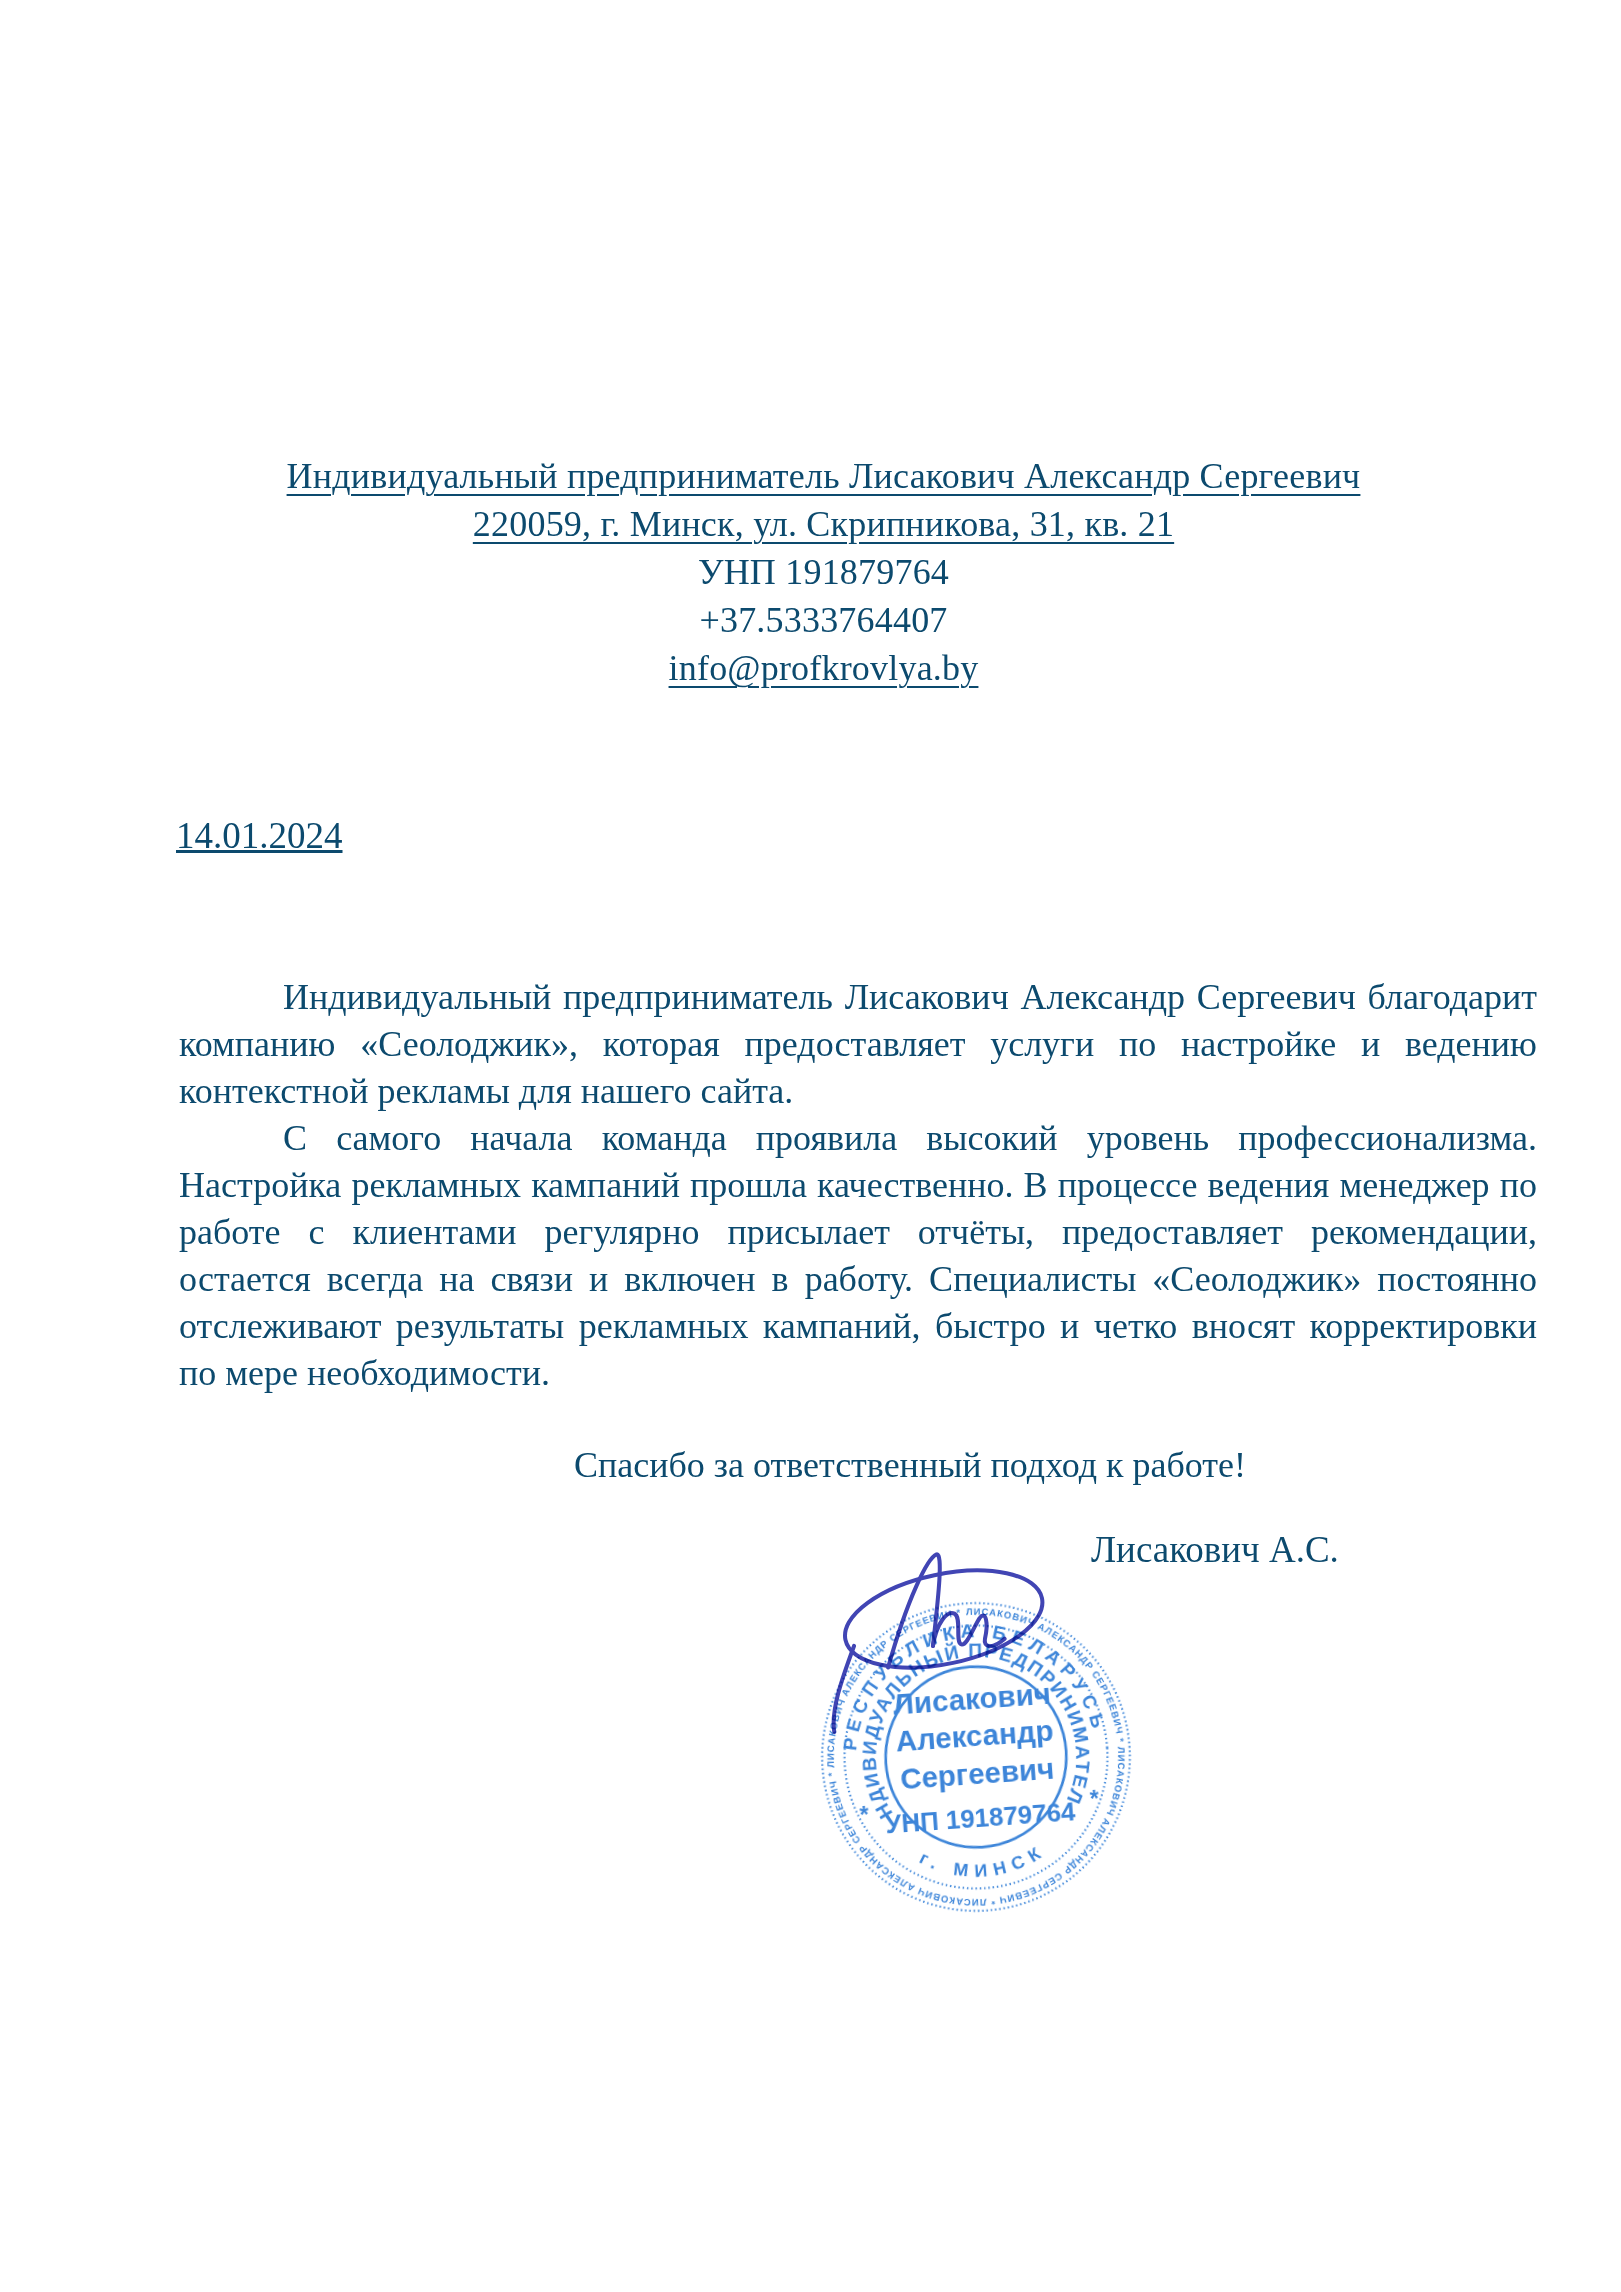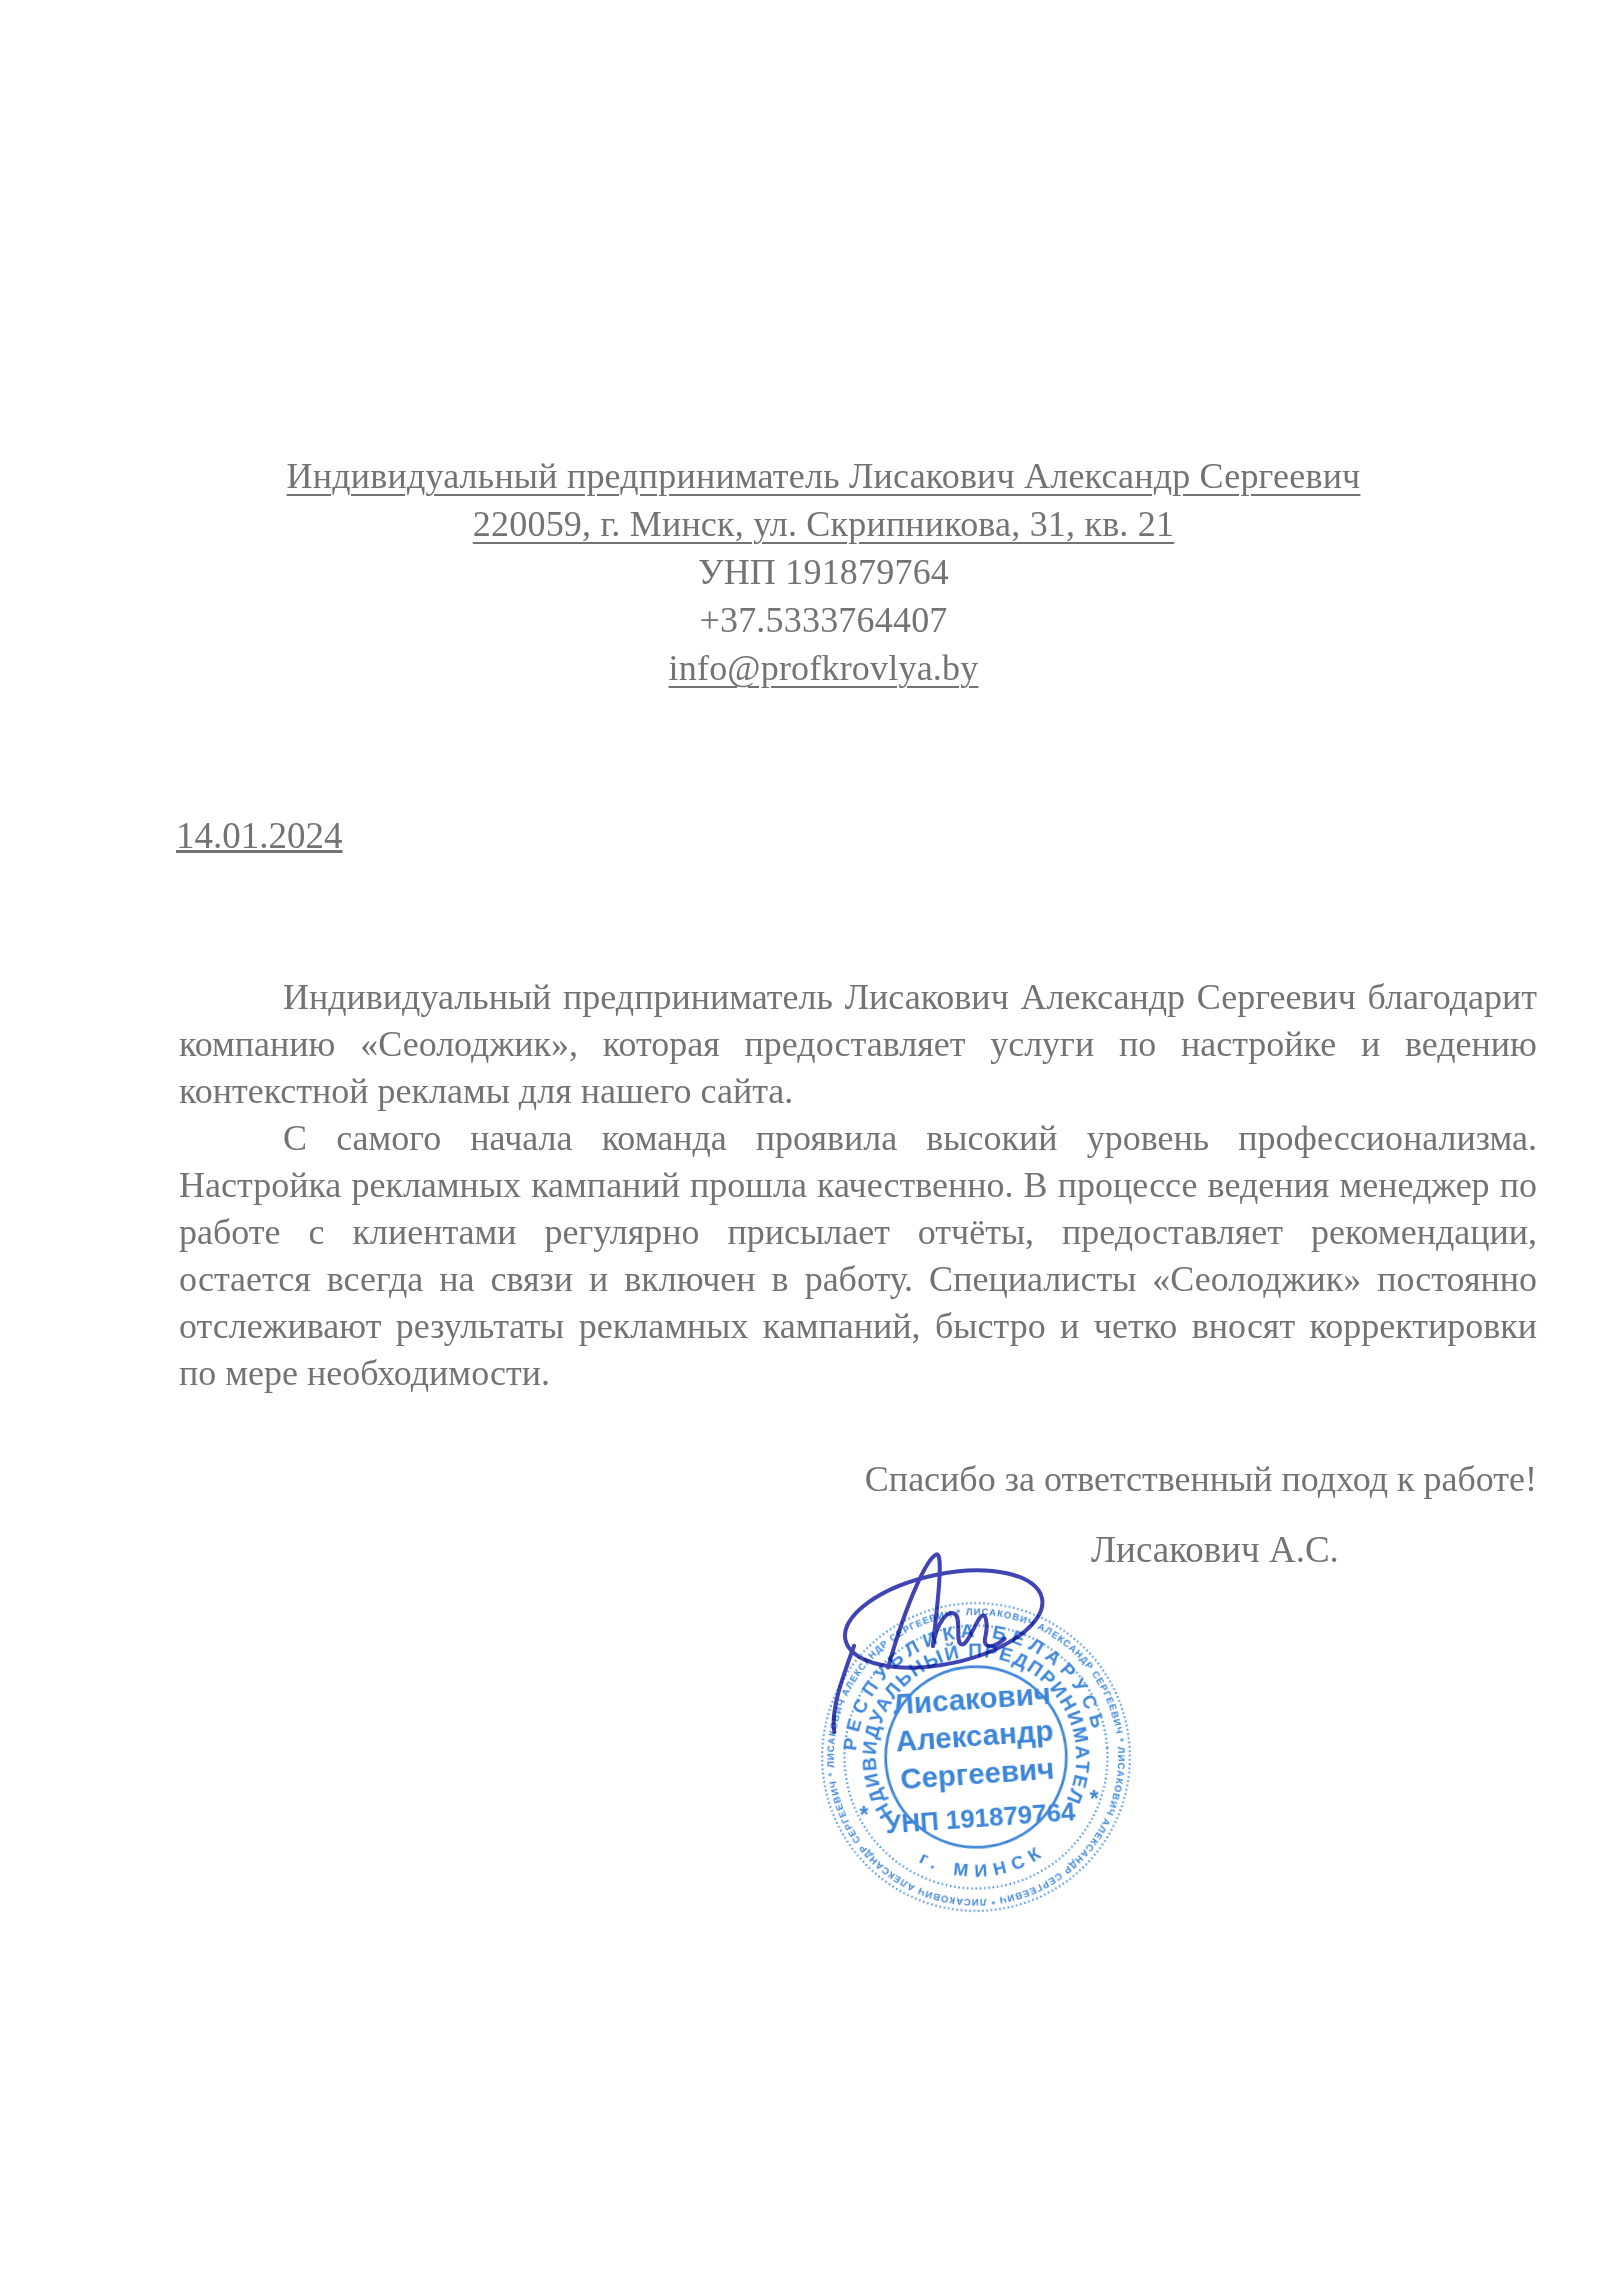--- a/index.html
+++ b/index.html
@@ -2,21 +2,21 @@
 <html lang="ru" style="font-size:14.3px"><head>
 <meta charset="utf-8">
 <style>
   html,body{margin:0;padding:0;background:#e8e8e8;}
   .page{
     position:relative;
     width:1621px;height:2293px;
     background:#ffffff;
     overflow:hidden;
     font-family:"Liberation Serif","DejaVu Serif",serif;
-    color:#737373;
+    color:#0c4a6e;
   }
   
   .header{
     position:absolute;left:152px;top:452px;width:1343px;
     text-align:center;
     font-size:36px;line-height:48px;
     letter-spacing:0.2px;
   }
   .header .line{white-space:nowrap;}
   .header .u{
@@ -29,21 +29,21 @@
     position:absolute;left:176px;top:814px;
     font-size:37px;line-height:43px;text-decoration:underline;
   }
   
   .bodytext{
     position:absolute;left:179px;top:974px;width:1358px;
     font-size:36px;line-height:47px;
     text-align:justify;
   }
   .bodytext p{margin:0;text-indent:104px;}
-  .bodytext p.thanks{margin-top:59px;text-align:right;}
+  .bodytext p.thanks{margin-top:45px;text-align:center;}
   
   .signoff-name{
     position:absolute;left:1091px;top:1528px;
     font-size:37px;white-space:nowrap;
   }
   
   .stamp{
     position:absolute;left:815px;top:1596px;
     width:322px;height:322px;
     transform:rotate(-4deg);

